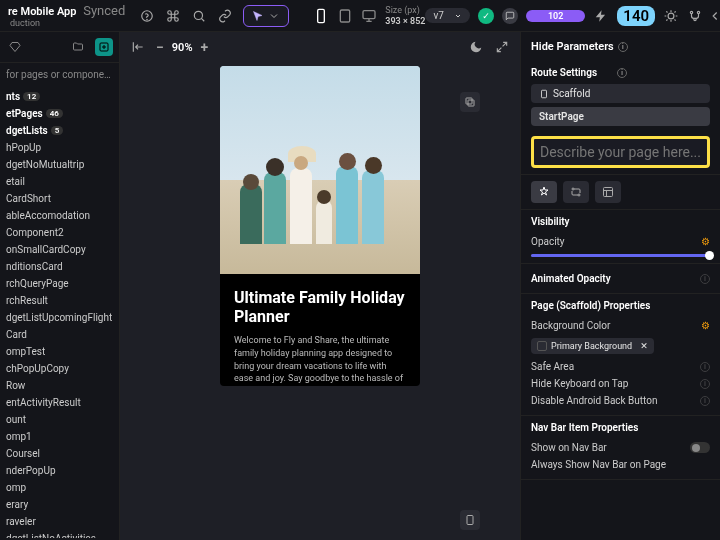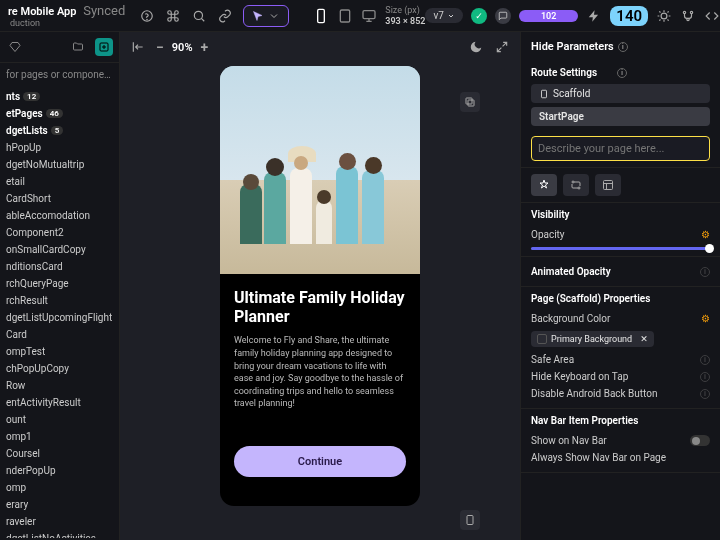--- a/index.html
+++ b/index.html
@@ -14,21 +14,21 @@
 .toolbar-icons { display: flex; align-items: center; gap: 10px; margin-left: 10px; }
 .tb-icon { width: 16px; height: 16px; display: flex; align-items: center; justify-content: center; color: #aaa; cursor: pointer; }
 .tb-icon svg { width: 14px; height: 14px; }
 .selector-btn { display: flex; align-items: center; gap: 4px; padding: 4px 8px; border: 1px solid #8b5cf6; border-radius: 6px; background: #1a1b23; cursor: pointer; }
 .selector-btn svg { width: 12px; height: 12px; }
 .device-group { display: flex; align-items: center; gap: 8px; margin-left: 20px; }
 .device-icon { width: 16px; height: 16px; color: #888; cursor: pointer; }
 .device-icon.active { color: #fff; }
 .size-info { font-size: 9px; color: #888; line-height: 1.2; }
 .topbar-right { margin-left: auto; display: flex; align-items: center; gap: 8px; }
-.v-badge { background: #2a2b33; padding: 2px 8px; border-radius: 10px; font-size: 10px; color: #ccc; display: flex; align-items: center; gap: 3px; }
+.v-badge { background: #2a2b33; padding: 2px 8px; border-radius: 10px; font-size: 10px; color: #ccc; display: flex; align-items: center; gap: 10px; }
 .chip-green { width: 16px; height: 16px; background: #10b981; border-radius: 50%; display: flex; align-items: center; justify-content: center; color: #fff; font-size: 9px; }
 .chip-gray { width: 16px; height: 16px; background: #3a3b43; border-radius: 50%; display:flex; align-items:center; justify-content:center; color:#ccc; }
 .chip-purple { background: #8b5cf6; color: #fff; padding: 1px 22px; border-radius: 8px; font-size: 9px; font-weight: 600; }
 .chip-orange { background: #7dd3fc; color: #000; padding: 1px 6px; border-radius: 8px; font-size: 15px; font-weight: 600; }
 .right-icon { width: 16px; height: 16px; color: #aaa; cursor: pointer; display:flex; align-items:center; justify-content:center;}
 
 
 .left-sidebar { position: absolute; left: 0; top: 32px; bottom: 0; width: 120px; background: #14151a; border-right: 1px solid #222; overflow: hidden; }
 .ls-toprow { display: flex; align-items: center; justify-content: space-between; padding: 6px; border-bottom: 1px solid #222; }
 .ls-toprow .ls-icons { display:flex; gap:8px; align-items:center; }
@@ -41,21 +41,21 @@
 .ls-item .count { font-size:8px; background:#333; border-radius:6px; padding:0 4px; }
 
 
 .canvas { position: absolute; left: 120px; right: 200px; top: 32px; bottom: 0; background: #1e1f26; display: flex; flex-direction: column; }
 .canvas-toolbar { height: 30px; display: flex; align-items: center; padding: 0 10px; gap: 10px; color: #aaa; }
 .zoom-group { display:flex; align-items:center; gap:8px; font-size:11px; }
 .zoom-btn { cursor:pointer; color:#aaa; font-size:14px; font-weight:600; }
 .canvas-area { flex: 1; display: flex; align-items: flex-start; justify-content: center; padding-top: 4px; position:relative; overflow:hidden; }
 
 
-.phone { width: 200px; height: 440px; background: #000; border-radius: 14px; overflow: hidden; position: relative; }
+.phone { width: 200px; height: 320px; background: #000; border-radius: 4px; overflow: hidden; position: relative; }
 .phone-img { width: 100%; height: 208px; background: linear-gradient(180deg,#b8d4e3 0%,#d4c5a0 55%,#c9b896 100%); position: relative; overflow:hidden; }
 .beach-sky { position:absolute; inset:0 0 45% 0; background:linear-gradient(#c4dce8,#d8e6ee); }
 .beach-sand { position:absolute; inset:55% 0 0 0; background:linear-gradient(#d9cdb5,#c7b99a); }
 .person { position:absolute; bottom:30px; width:22px; border-radius:8px 8px 0 0; }
 .p1{left:20px;height:60px;background:#3a6b5c;} .p1::after{content:"";position:absolute;top:-10px;left:3px;width:16px;height:16px;background:#5a4a3a;border-radius:50%;}
 .p2{left:44px;height:72px;background:#5ba8a0;} .p2::after{content:"";position:absolute;top:-14px;left:2px;width:18px;height:18px;background:#3a3028;border-radius:50%;}
 .p3{left:70px;height:76px;background:#f5f0e8;} .p3::before{content:"";position:absolute;top:-22px;left:-2px;width:28px;height:16px;background:#e8dcc0;border-radius:50% 50% 0 0;} .p3::after{content:"";position:absolute;top:-12px;left:4px;width:14px;height:14px;background:#c9a880;border-radius:50%;}
 .p4{left:96px;height:44px;background:#f0ebe0;bottom:30px;width:16px;} .p4::after{content:"";position:absolute;top:-10px;left:1px;width:14px;height:14px;background:#4a3a2a;border-radius:50%;}
 .p5{left:116px;height:78px;background:#7bc4d4;} .p5::after{content:"";position:absolute;top:-13px;left:3px;width:17px;height:17px;background:#6b5040;border-radius:50%;}
 .p6{left:142px;height:74px;background:#88c8d8;} .p6::after{content:"";position:absolute;top:-13px;left:3px;width:17px;height:17px;background:#4a3828;border-radius:50%;}
@@ -69,21 +69,21 @@
 
 
 .right-panel { position: absolute; right: 0; top: 32px; bottom: 0; width: 200px; background: #14151a; border-left: 1px solid #222; overflow-y: auto; font-size: 10px; }
 .rp-header { padding: 8px 10px; font-size: 11px; font-weight: 600; color: #fff; display:flex; align-items:center; gap:4px; }
 .rp-section { padding: 6px 10px; border-bottom: 1px solid #222; }
 .rp-section-title { font-size: 10px; font-weight: 600; color: #fff; margin-bottom: 6px; display:flex; align-items:center; gap:20px; }
 .rp-row { display: flex; align-items: center; justify-content: space-between; padding: 3px 0; color: #ccc; }
 .rp-row .info-i { opacity:.5; }
 .scaffold-badge { background: #2a2b33; padding: 4px 8px; border-radius: 4px; font-size: 10px; margin-bottom: 4px; display:flex; align-items:center; gap:4px; }
 .scaffold-badge.active { background: #3a3b43; }
-.desc-input { width: 100%; background: #1a1b23; border: 1px solid #fde047; border-radius: 4px; padding: 5px 6px; color: #888; font-size: 11px; margin-top: 6px; }
+.desc-input { width: 100%; background: #1a1b23; border: 3px solid #fde047; border-radius: 4px; padding: 5px 6px; color: #888; font-size: 14px; margin-top: 6px; }
 .rp-tabs { display: flex; gap: 6px; padding: 6px 10px; border-bottom: 1px solid #222; }
 .rp-tab { width: 26px; height: 22px; background: #2a2b33; border-radius: 4px; display:flex; align-items:center; justify-content:center; color:#aaa; cursor:pointer; }
 .rp-tab.active { background: #3a3b43; color:#fff; }
 .slider-track { width: 100%; height: 3px; background: #333; border-radius: 2px; position:relative; margin-top:4px; }
 .slider-fill { position:absolute; left:0; top:0; bottom:0; width:100%; background:#6366f1; border-radius:2px; }
 .slider-thumb { position:absolute; right:-4px; top:-3px; width:9px; height:9px; background:#fff; border-radius:50%; }
 .bg-chip { display:inline-flex; align-items:center; gap:4px; background:#2a2b33; padding:3px 6px; border-radius:4px; font-size:9px; }
 .bg-chip .sw { width:10px; height:10px; border:1px solid #555; border-radius:2px; }
 .toggle-dot { width:20px; height:11px; background:#333; border-radius:6px; position:relative; }
 .toggle-dot::after { content:""; position:absolute; width:8px; height:8px; background:#888; border-radius:50%; top:1.5px; left:2px; }

